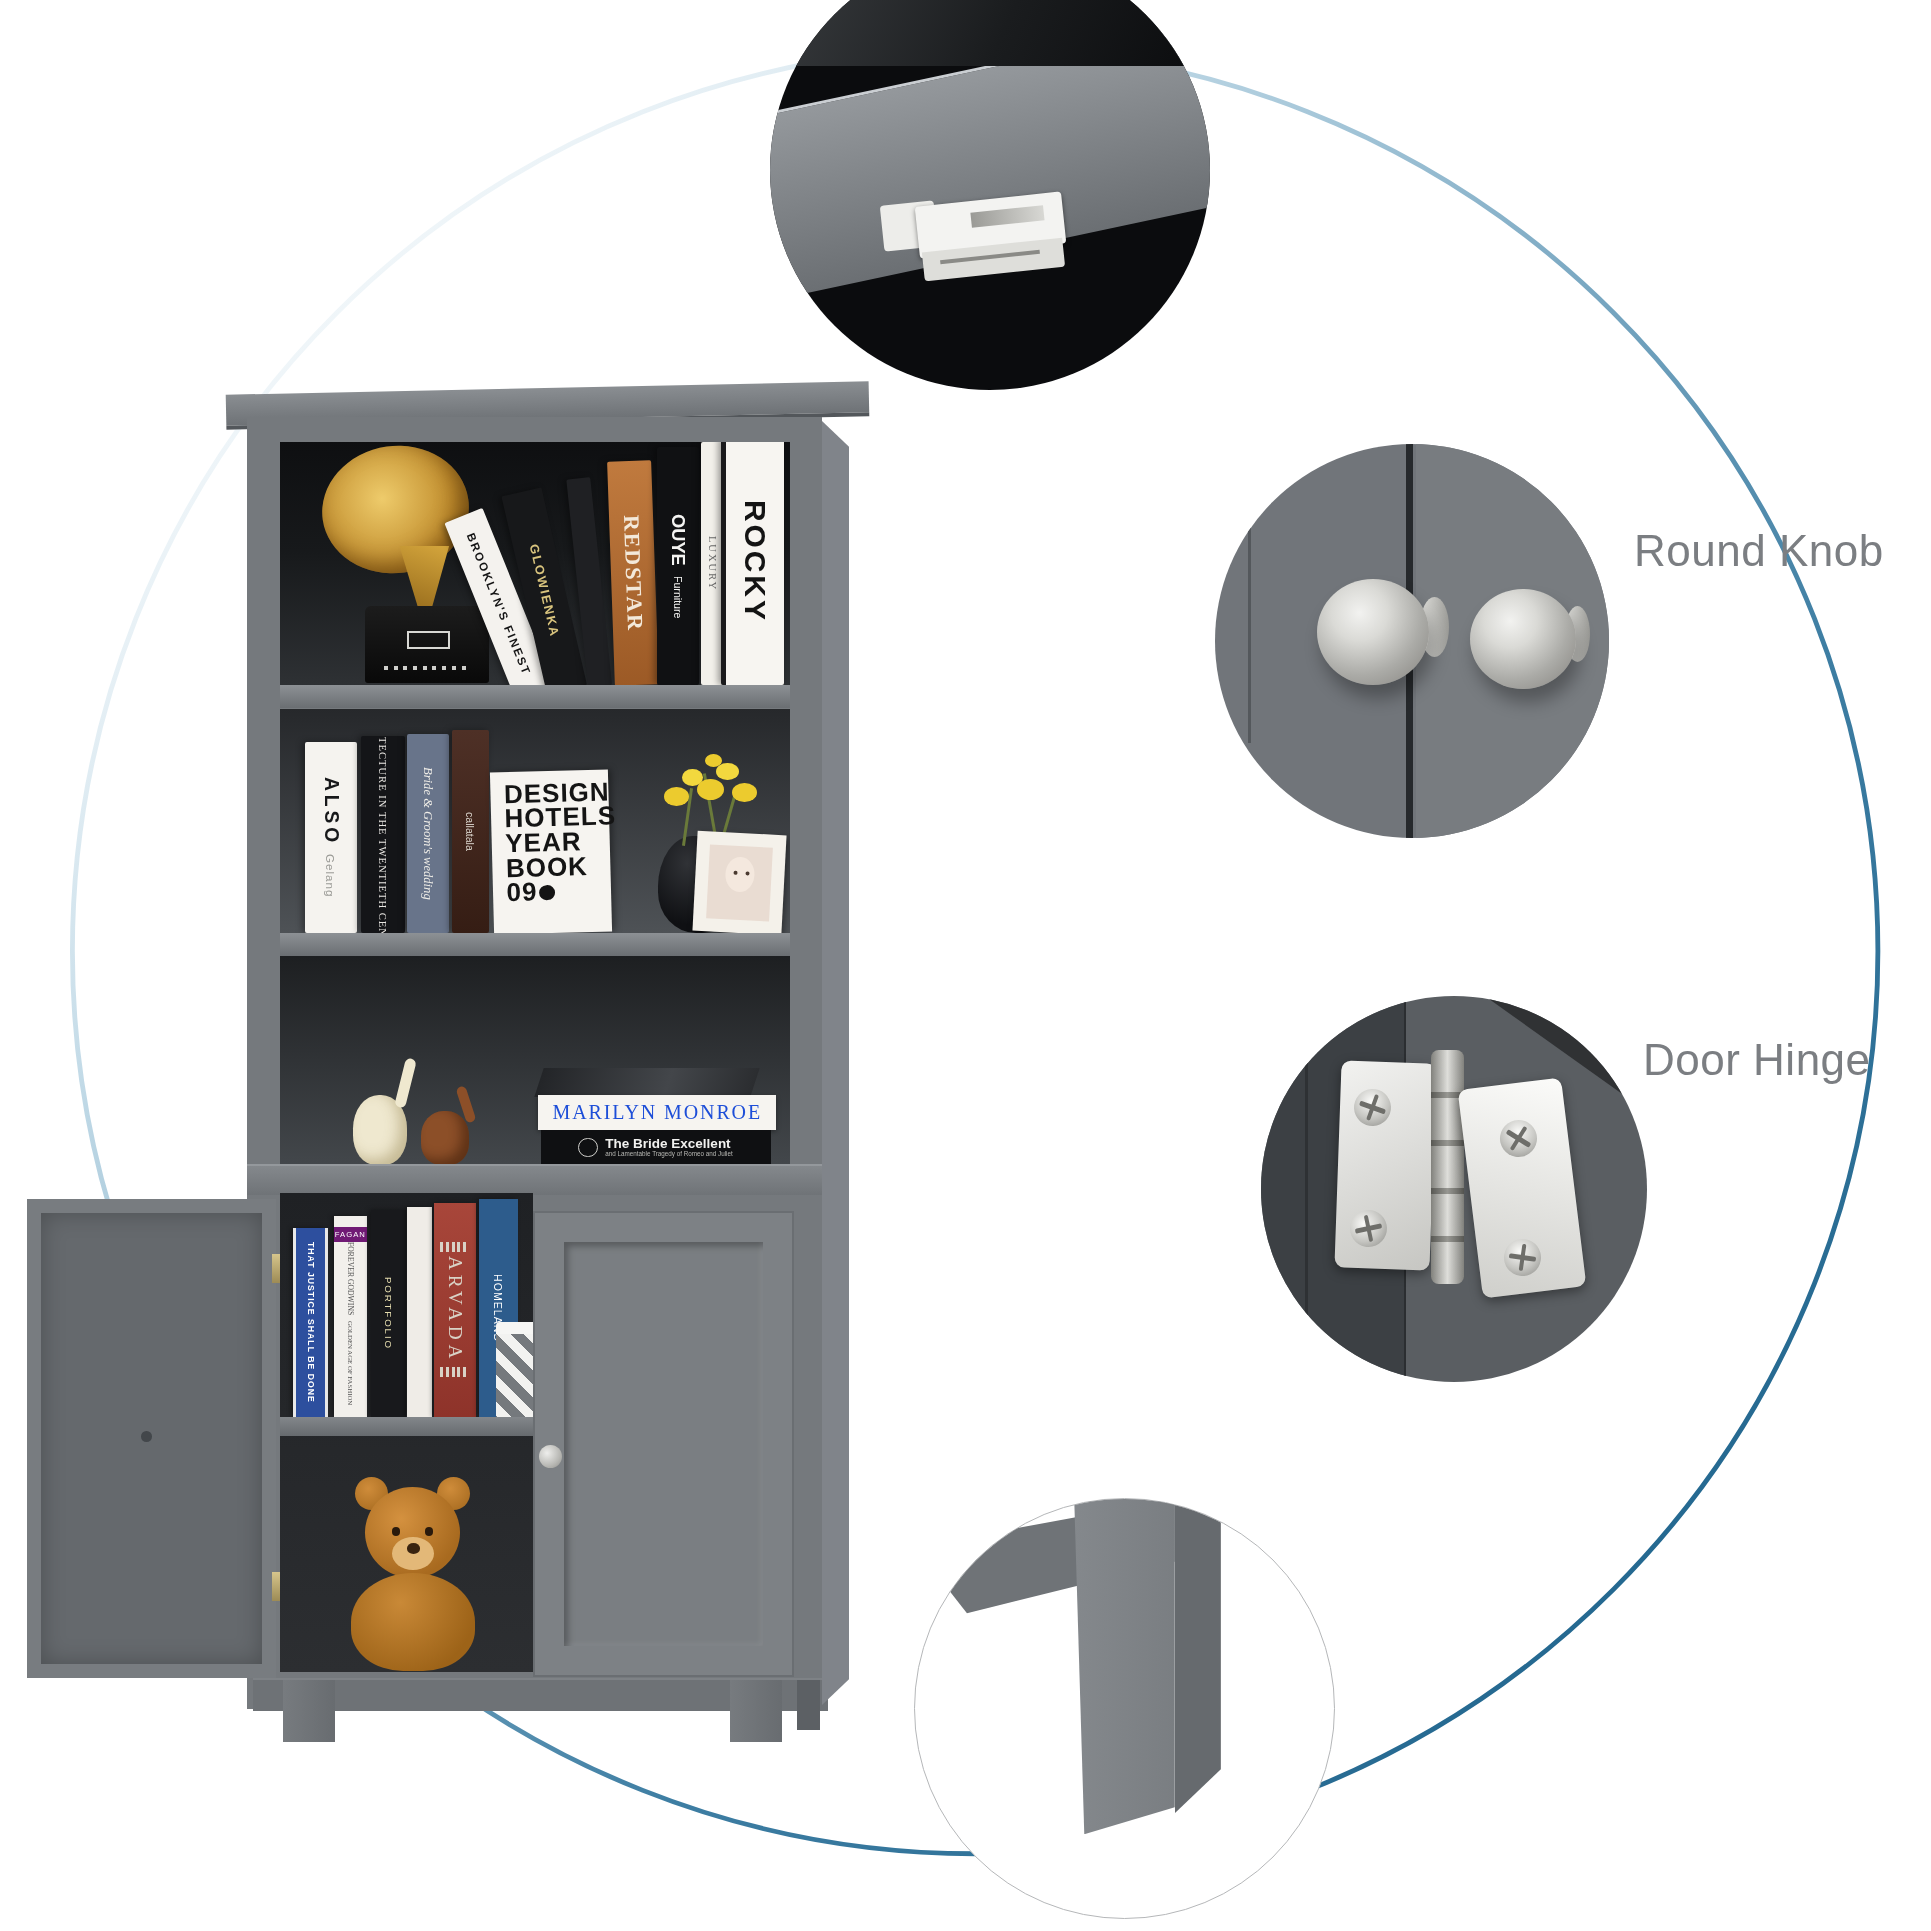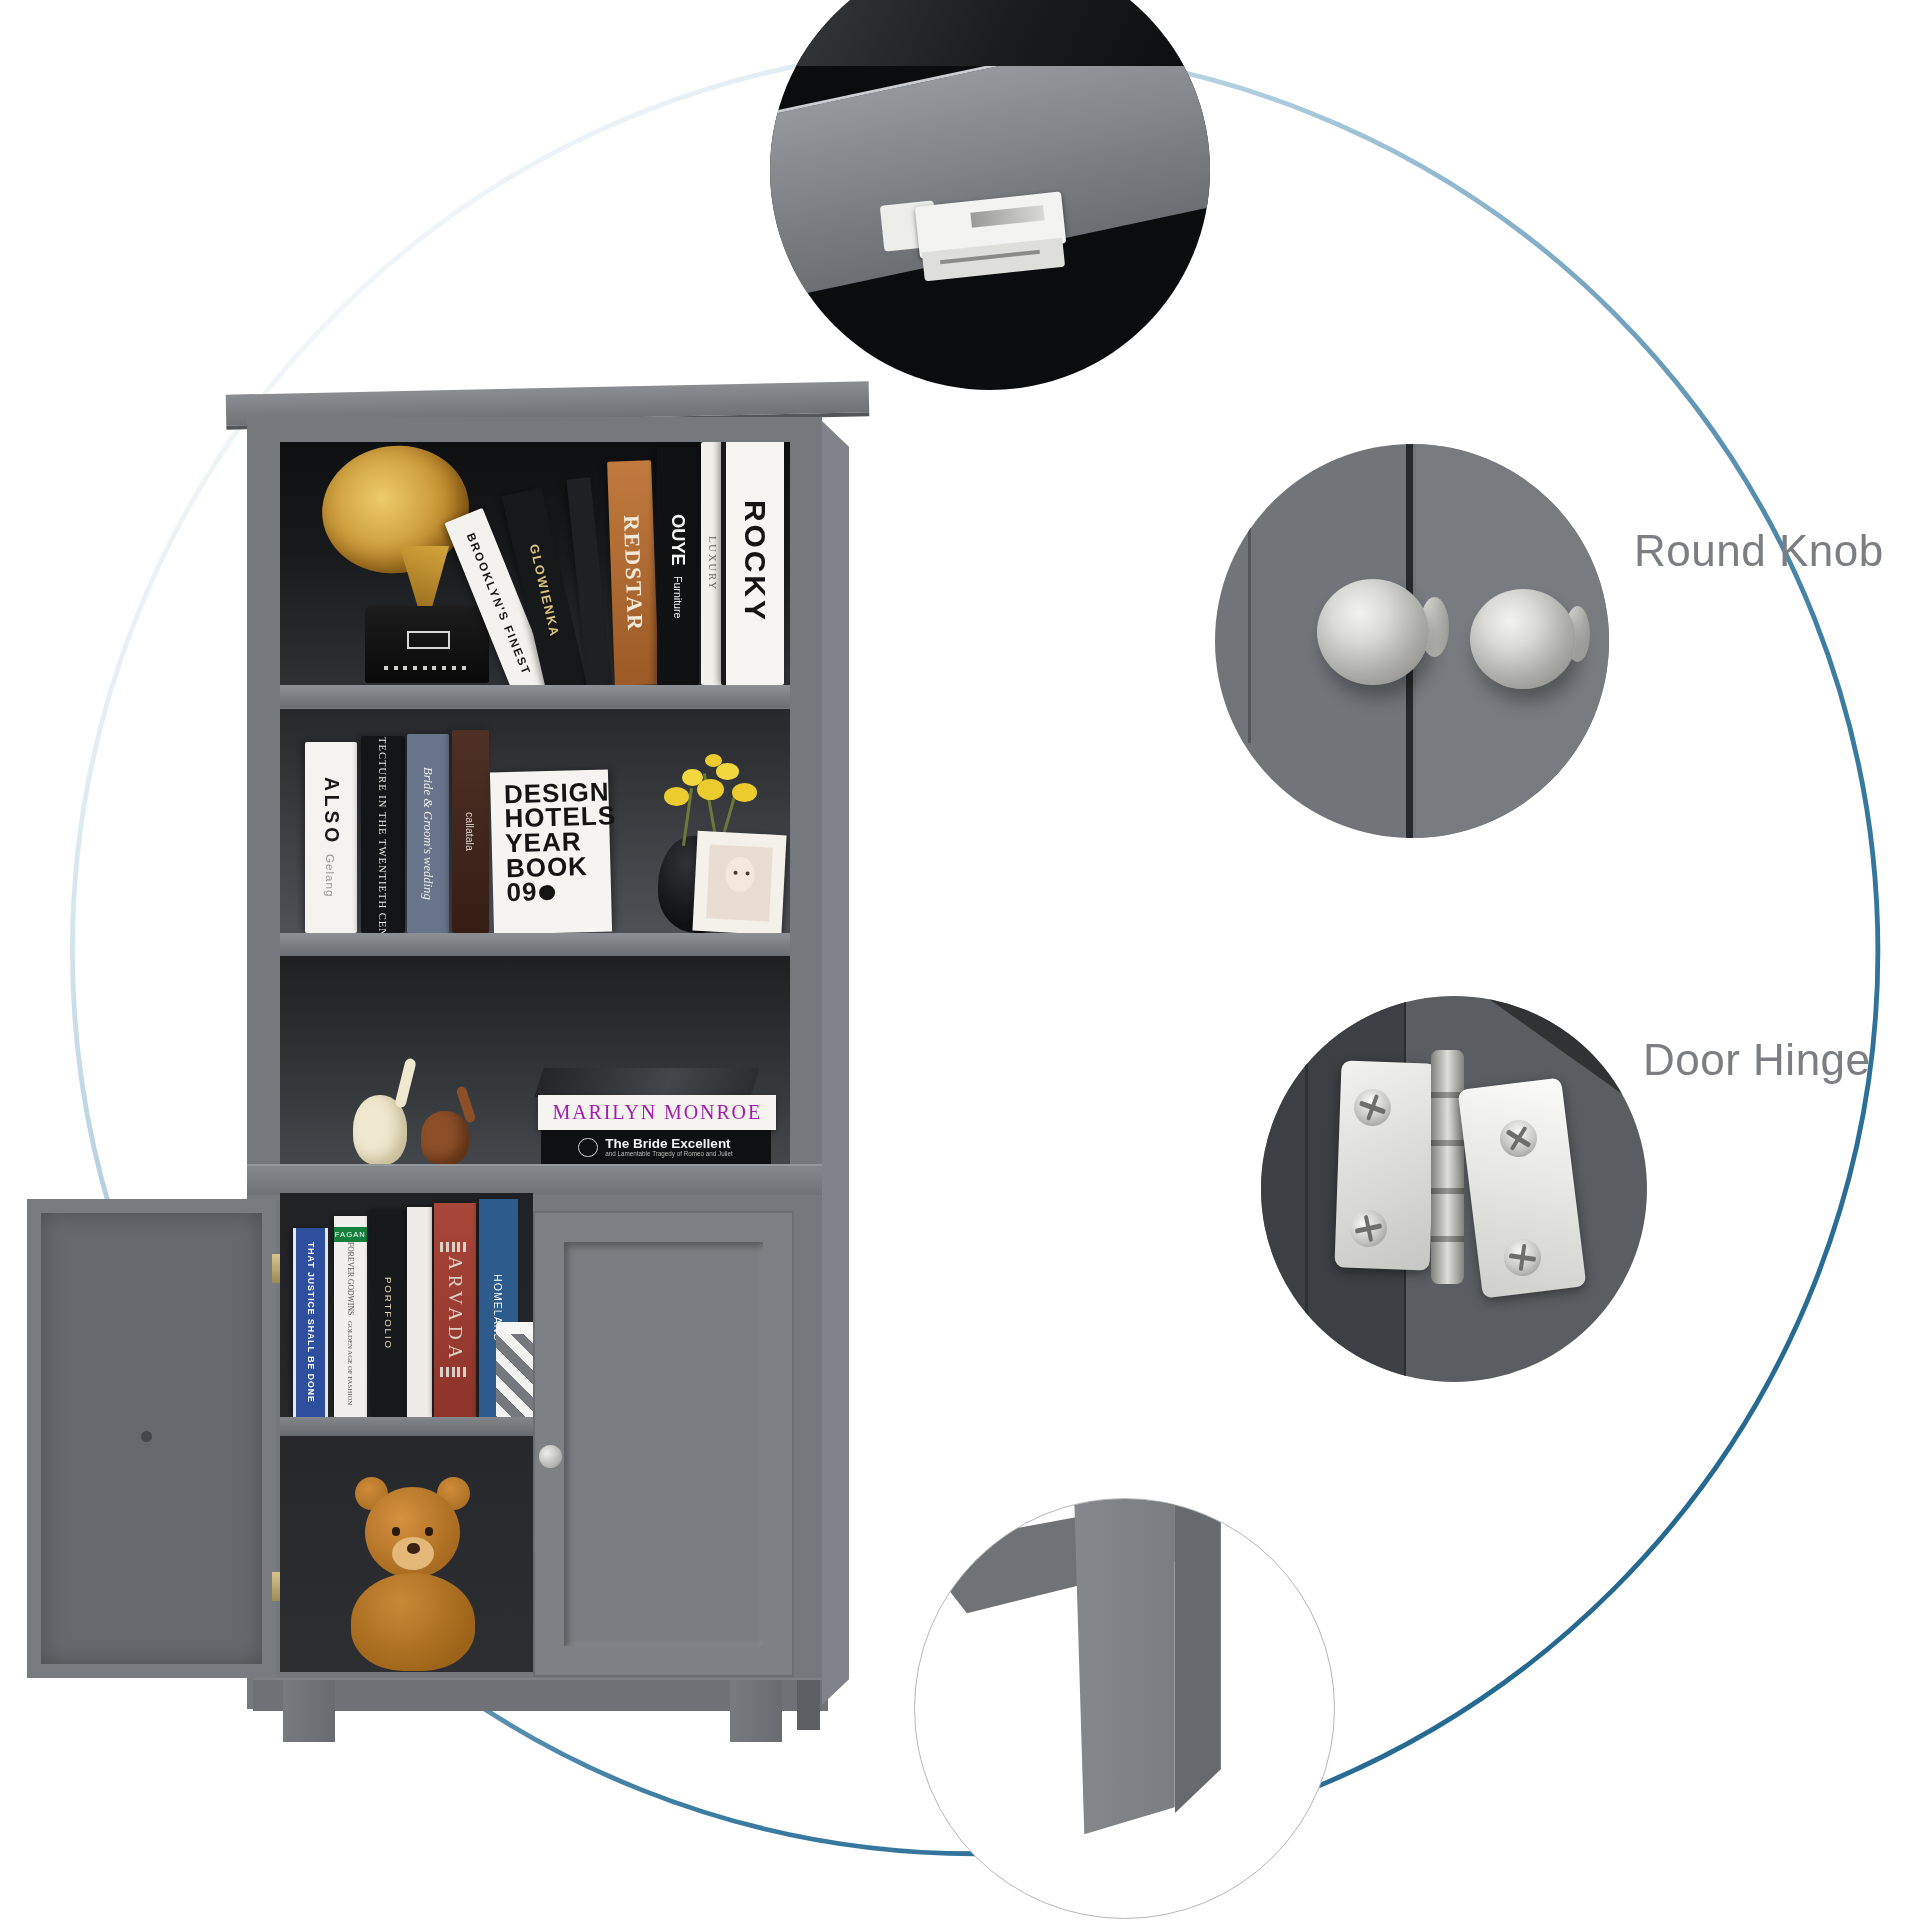--- a/index.html
+++ b/index.html
@@ -156,34 +156,34 @@
 
   
   #cat{position:absolute;left:73px;bottom:0;width:54px;height:70px;background:#efe8cf;
     border-radius:48% 48% 42% 42%;box-shadow:inset -7.7px -5.8px 13.5px rgba(120,100,40,.35);}
   #cat .tail{position:absolute;right:-3.9px;top:-37px;width:10.6px;height:50px;border-radius:5.8px;background:#efe8cf;transform:rotate(14deg);}
   #ele{position:absolute;left:141px;bottom:0;width:48px;height:54px;background:#8c4f28;
     border-radius:46% 46% 40% 40%;box-shadow:inset -7.7px -5.8px 11.6px rgba(40,15,0,.45);}
   #ele .trunk{position:absolute;right:-1.9px;top:-25px;width:9.7px;height:37px;border-radius:5.8px;background:#8c4f28;transform:rotate(-18deg);}
   #stack-topface{position:absolute;right:35px;bottom:68px;width:216px;height:29px;
     background:linear-gradient(90deg,#232528,#43464a 60%,#2b2d30);transform:skewX(-18deg);}
-  #stack-b1{position:absolute;right:13.5px;bottom:35px;width:238px;height:35px;background:#f6f4f0;color:#a21caf;
+  #stack-b1{position:absolute;right:13.5px;bottom:35px;width:238px;height:35px;background:#f6f4f0;color:#1d4ed8;
     display:flex;align-items:center;justify-content:center;font-size:20px;letter-spacing:1.9px;box-shadow:0 1.9px 4.8px rgba(0,0,0,.4);}
   #stack-b2{position:absolute;right:19.3px;bottom:0;width:230px;height:35px;background:#0f1012;color:#f2f2f0;
     display:flex;align-items:center;justify-content:center;gap:7.7px;}
   #stack-b2 .seal{width:17.4px;height:17.4px;border:1.9px solid #cfcfcb;border-radius:50%;flex:0 0 auto;}
   #stack-b2 .t{font-size:13.5px;font-weight:bold;line-height:1;}
   #stack-b2 .st{font-size:6.3px;color:#b8b8b4;line-height:1.2;}
 
   
   .cbook{position:absolute;display:flex;flex-direction:column;align-items:center;justify-content:center;overflow:hidden;
     box-shadow:-1.9px 0 4.8px rgba(0,0,0,.4);}
   #cb1{left:13.5px;top:35px;width:29px;height:189px;background:#2d4f9e;border-left:3.9px solid #e8e8e8;border-right:3.9px solid #e8e8e8;color:#fff;font-size:8.7px;font-weight:bold;letter-spacing:1px;}
   #cb2{left:54px;top:23px;width:33px;height:201px;background:#f2f0ec;color:#555;font-size:7.7px;}
-  #cb2 .chip{background:#15803d;color:#fff;font-size:7.7px;padding:2.9px 1.9px;margin-bottom:0;letter-spacing:1px;}
+  #cb2 .chip{background:#701a75;color:#fff;font-size:7.7px;padding:2.9px 1.9px;margin-bottom:0;letter-spacing:1px;}
   #cb2 .l3{font-size:6.8px;margin-top:5.8px;}
   #cb3{left:91px;top:17.4px;width:35px;height:207px;background:#18191c;color:#e4dcae;font-size:9.7px;letter-spacing:1.9px;}
   #cb4{left:127px;top:13.5px;width:25px;height:210px;background:#efece7;}
   #cb5{left:154px;top:9.7px;width:42px;height:214px;background:linear-gradient(180deg,#a8463a,#8e332a);color:#d9d2c6;font-size:19.3px;letter-spacing:4.8px;}
   #cb5::before,#cb5::after{content:"";width:70%;height:9.7px;
     background:repeating-linear-gradient(90deg,#d9d2c6 0 2.9px,transparent 2.9px 5.8px);margin:3.9px 0;}
   #cb6{left:199px;top:5.8px;width:39px;height:218px;background:#2d5c8c;color:#fff;font-size:10.6px;letter-spacing:1px;}
   #basket{position:absolute;left:216px;top:129px;width:68px;height:95px;border-radius:3.9px 3.9px 7.7px 7.7px;
     background:repeating-linear-gradient(45deg,#75797d 0 9.7px,#f2f2f0 9.7px 19.3px);border-top:12.6px solid #f6f6f4;}
   #teddy{position:absolute;left:64px;top:280px;width:145px;height:199px;}

